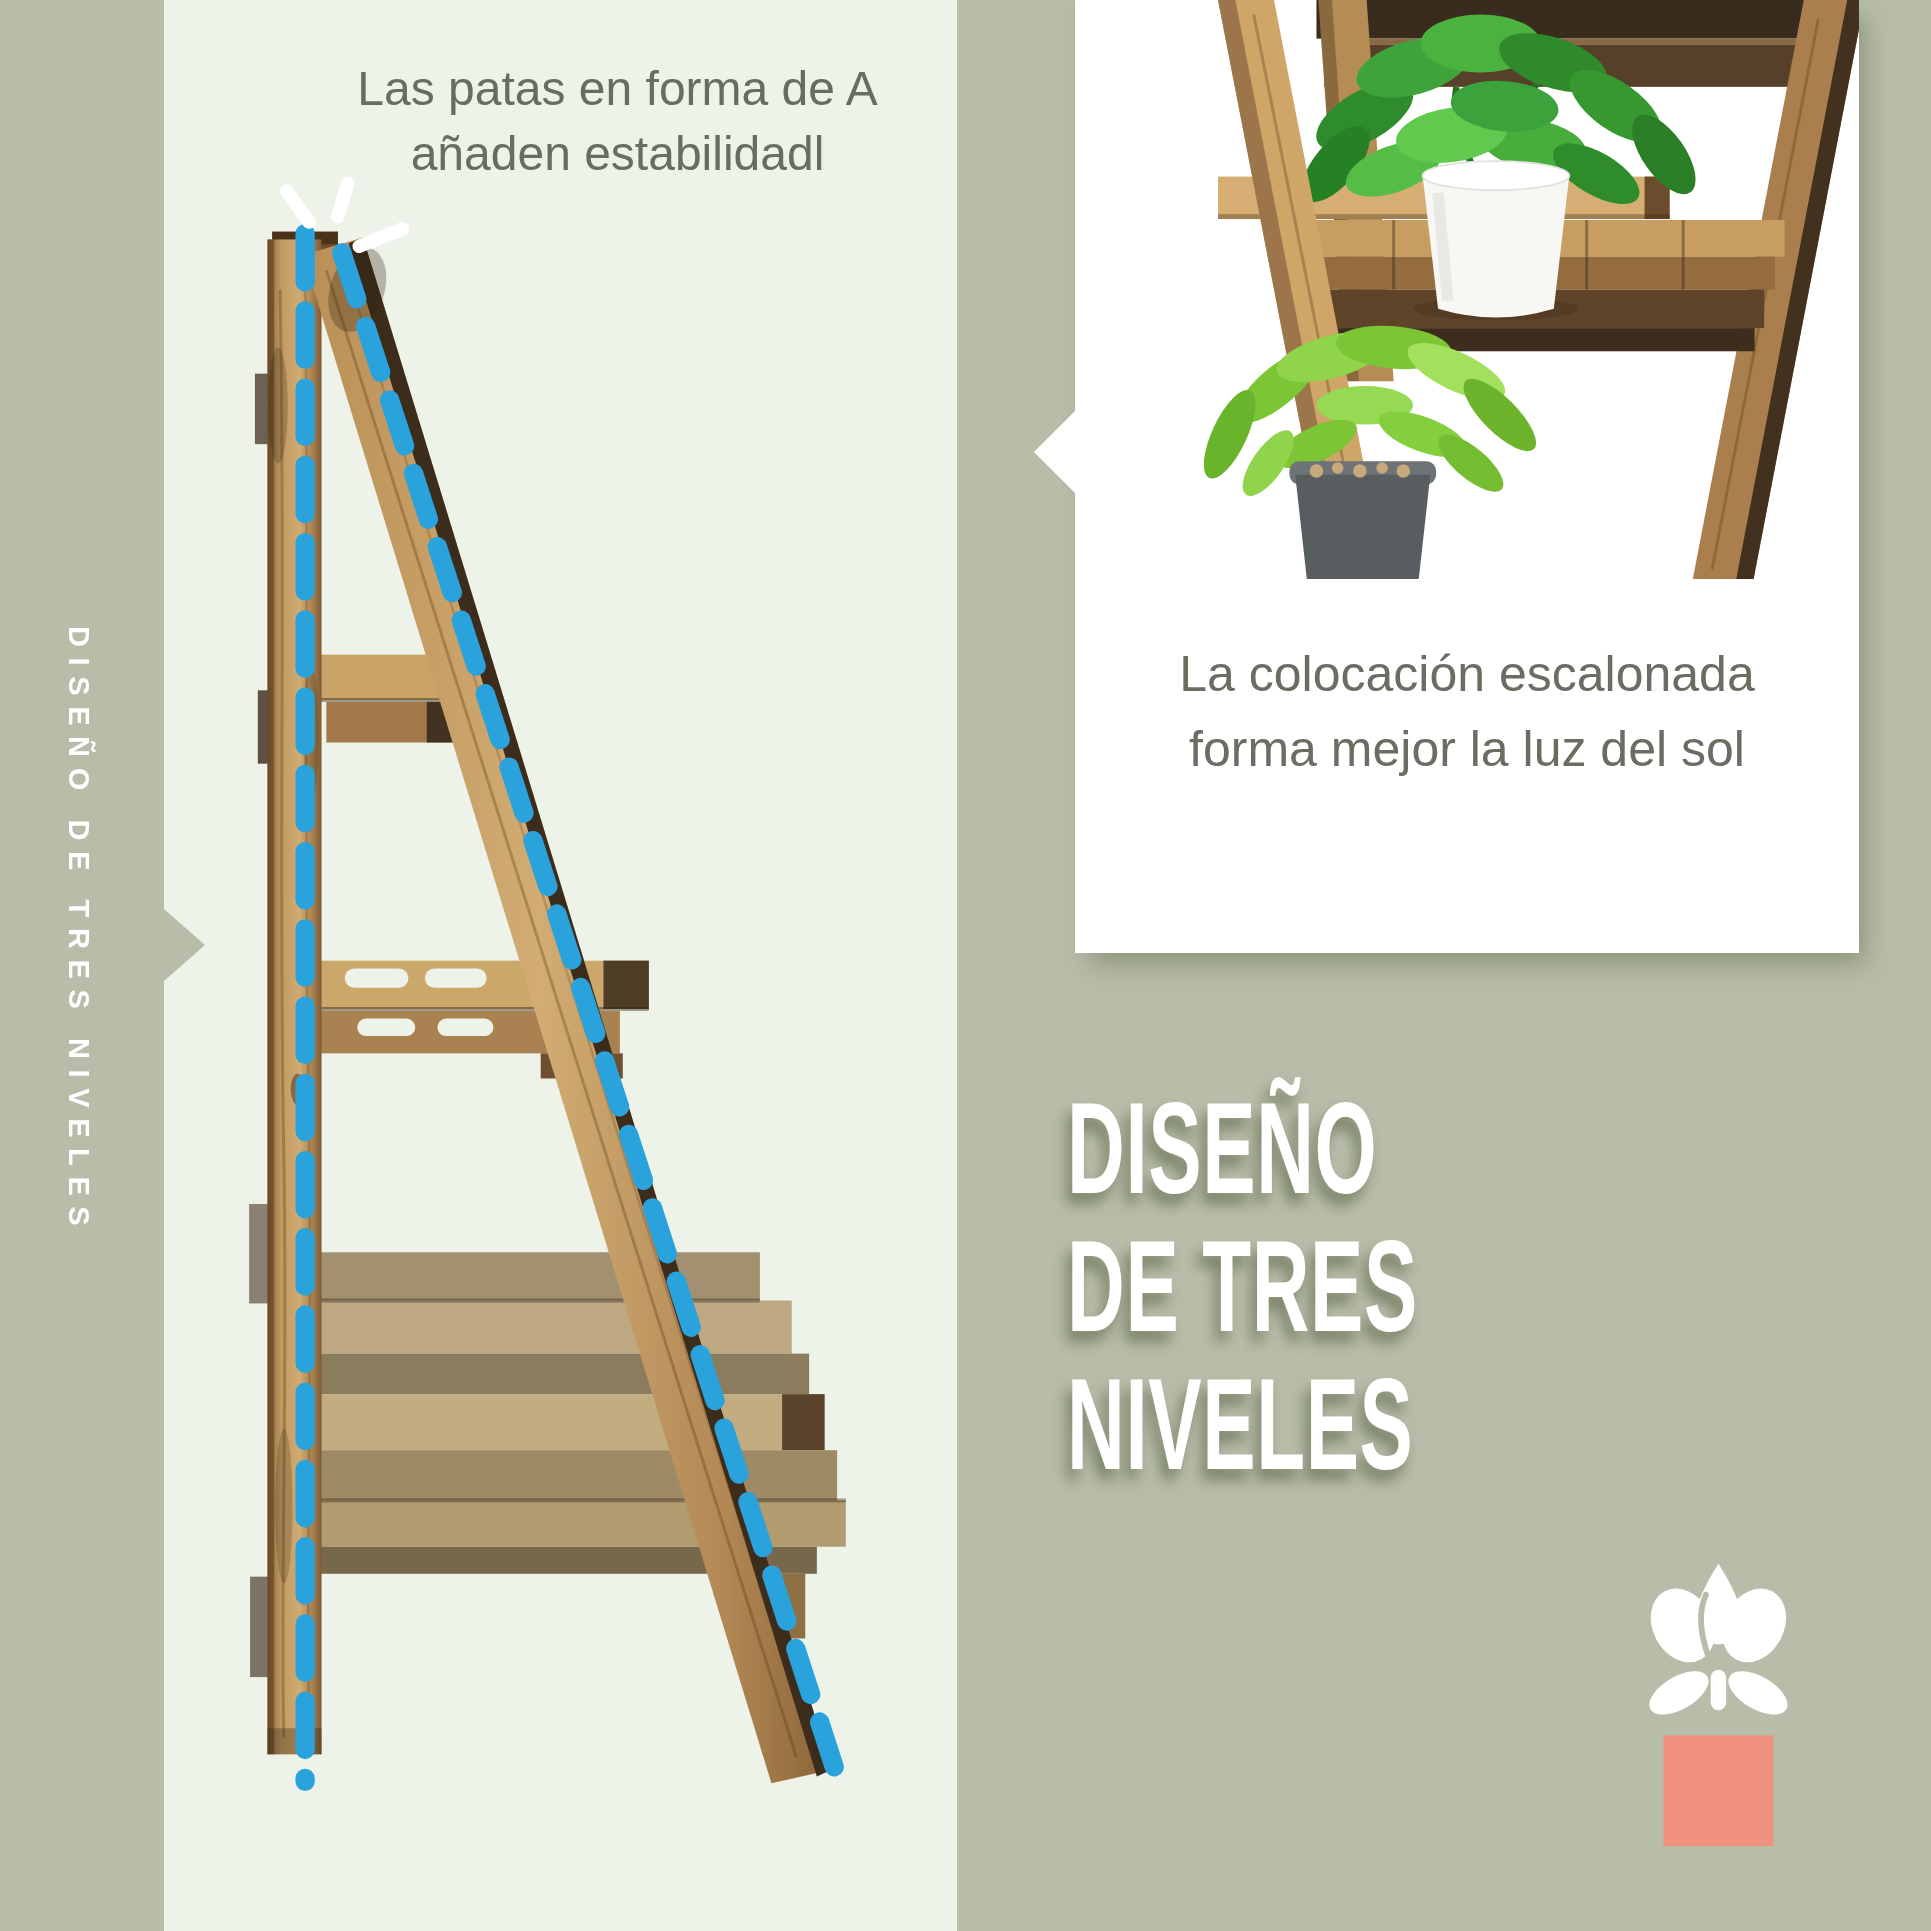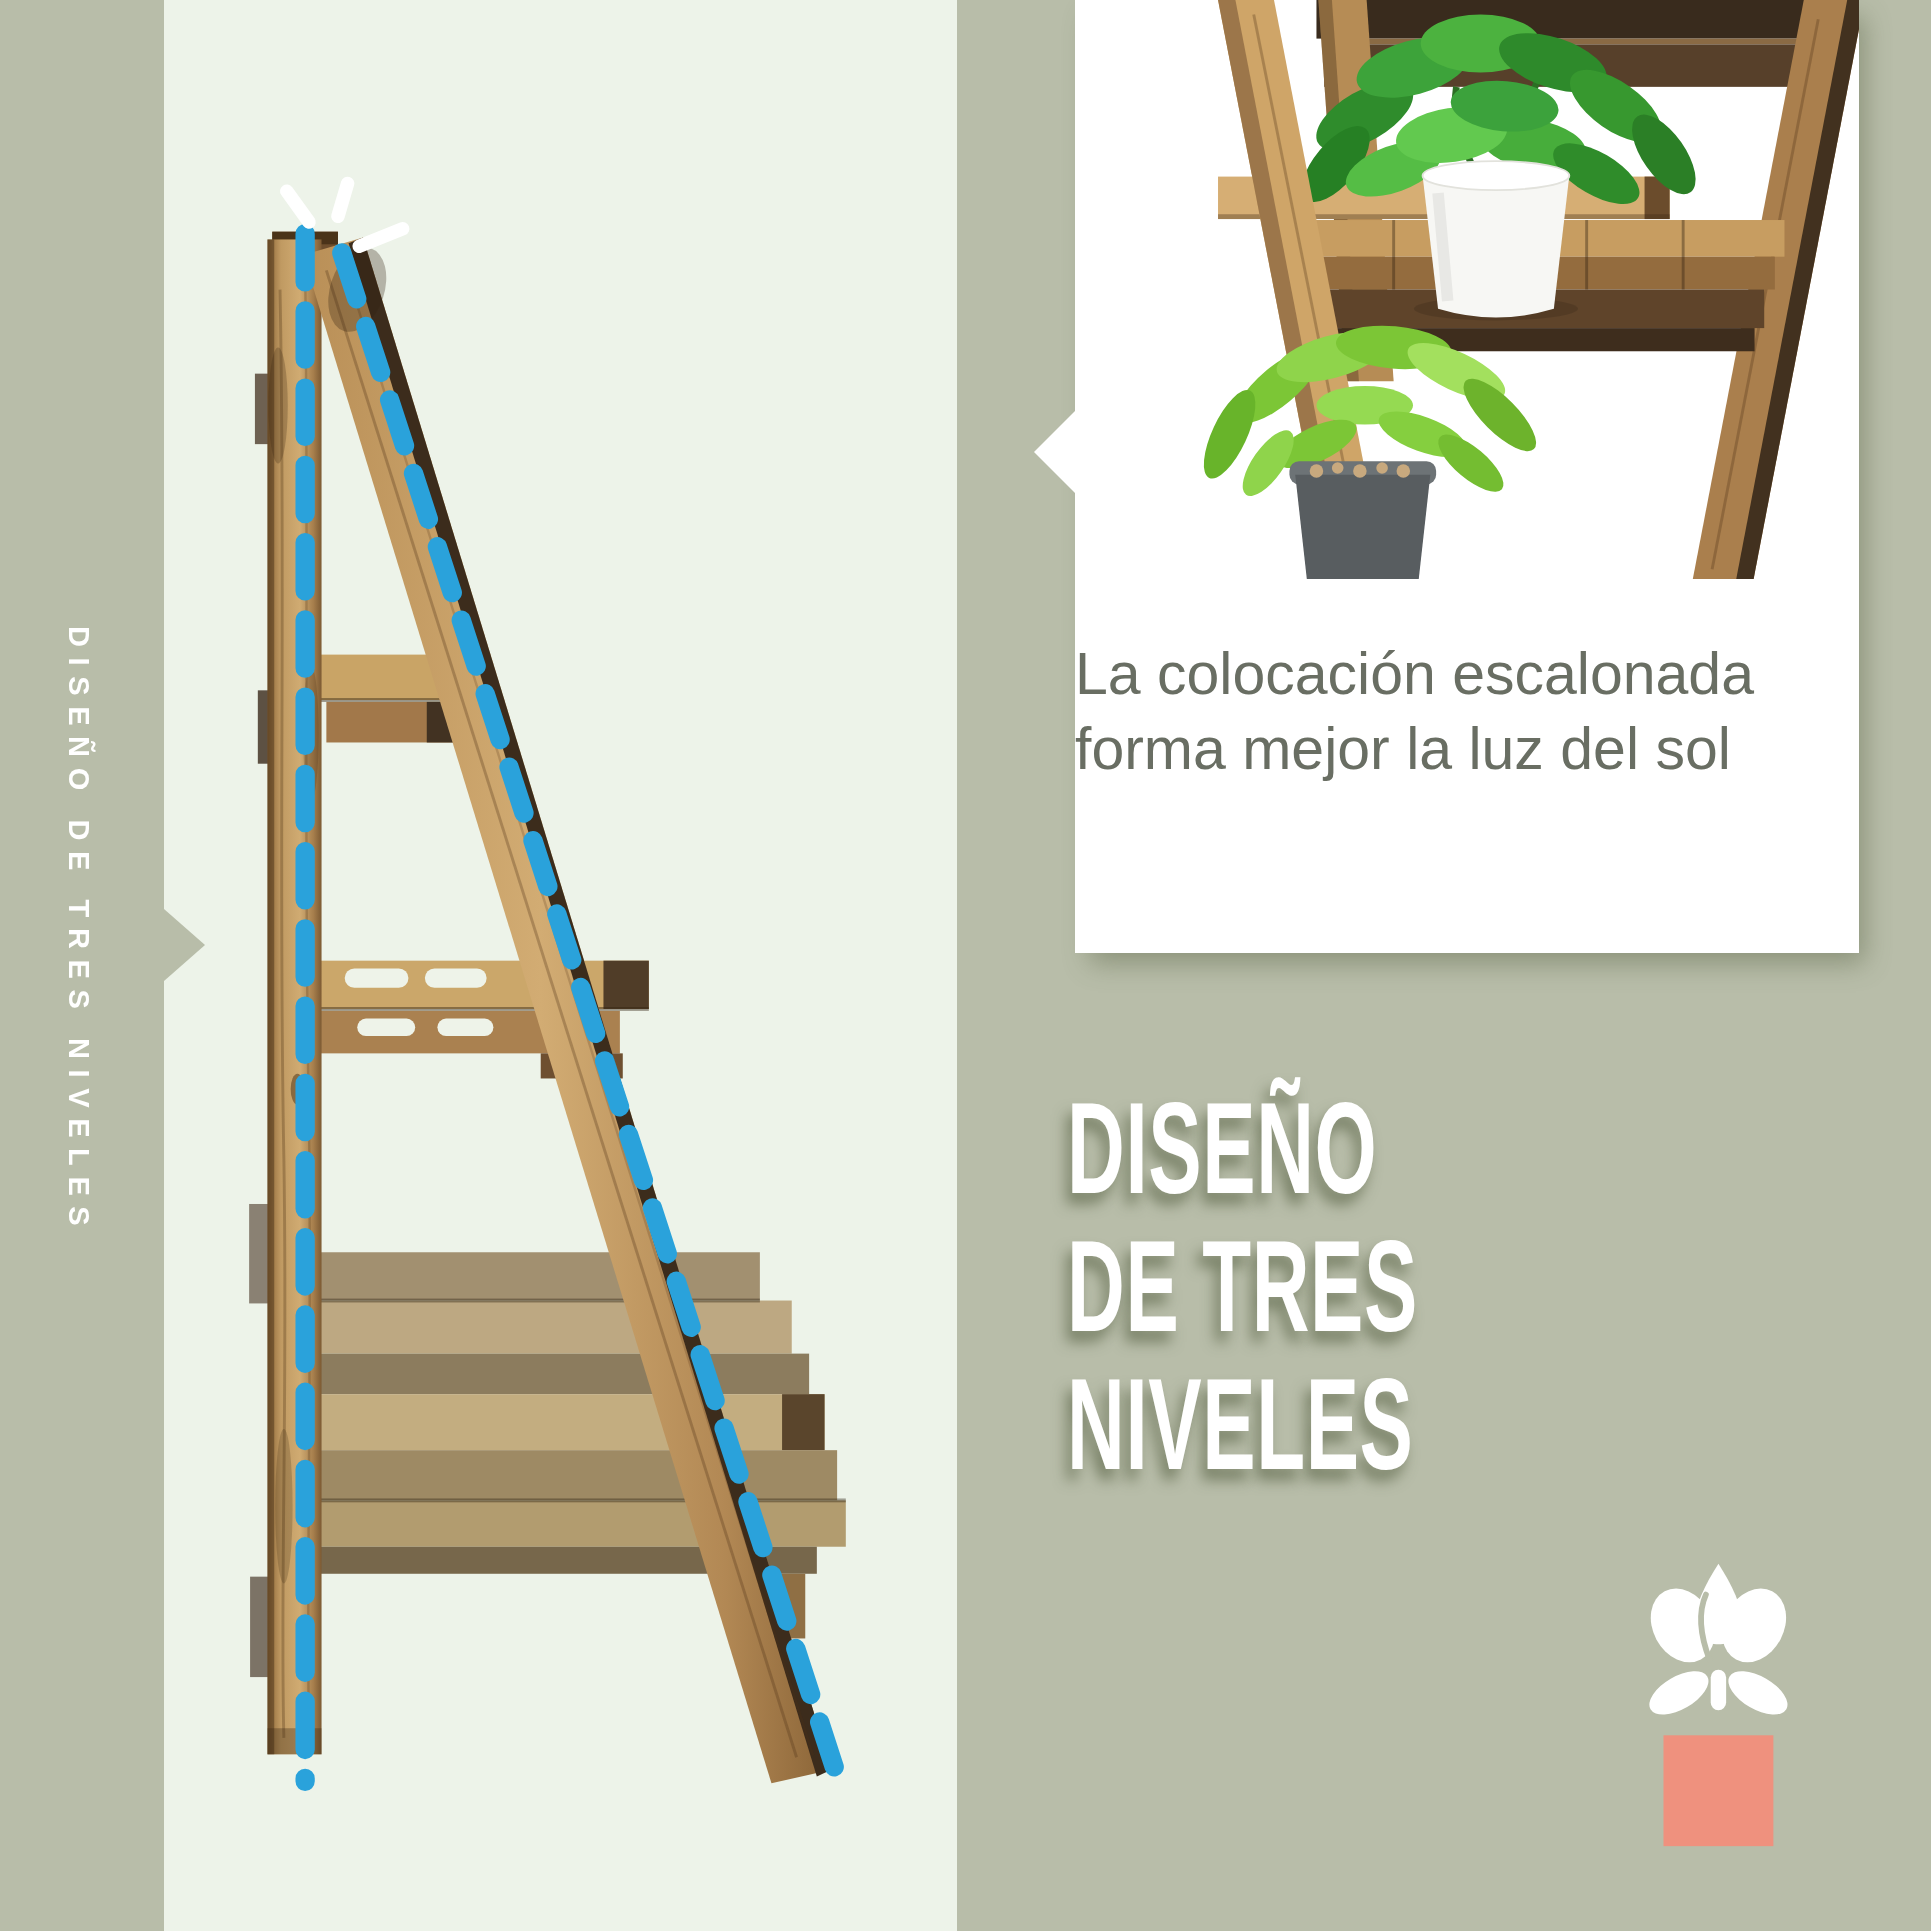--- a/index.html
+++ b/index.html
@@ -44,21 +44,21 @@
   }
   .card-arrow{
     position:absolute;left:-41px;top:411px;width:0;height:0;
     border-right:41px solid #ffffff;
     border-top:41px solid transparent;
     border-bottom:41px solid transparent;
   }
   .photo-illustration{position:absolute;left:0;top:0;}
   .card-text{
     position:absolute;left:0;top:637px;width:784px;
-    text-align:left;color:#696e63;font-size:59px;line-height:75px;
+    text-align:center;color:#696e63;font-size:50px;line-height:75px;
   }
   .card-text span{display:block;}
 
   
   .big-title{
     position:absolute;left:1067px;top:1079px;margin:0;
     color:#ffffff;font-size:129px;line-height:138px;font-weight:bold;
     letter-spacing:1px;
     transform:scaleX(0.62);transform-origin:left top;
     text-shadow:-8.7px 10.6px 17.4px rgba(70,80,50,0.55);
@@ -72,20 +72,24 @@
 </head>
 <body>
 
 <div class="canvas">
 
   <div class="vertical-label">DISEÑO DE TRES NIVELES</div>
 
   <section class="mint-panel">
     <div class="panel-arrow"></div>
 
+    <div class="caption">
+      <span>Las patas en forma de A</span>
+      <span>añaden estabilidadl</span>
+    </div>
 
     <svg class="ladder-svg" width="793" height="1931" viewBox="0 0 821 2000">
       <defs>
         <linearGradient id="legGrad" x1="0" y1="0" x2="1" y2="0">
           <stop offset="0" stop-color="#8a6437"></stop>
           <stop offset="0.25" stop-color="#c09a62"></stop>
           <stop offset="0.6" stop-color="#d0ab72"></stop>
           <stop offset="0.85" stop-color="#a67e4c"></stop>
           <stop offset="1" stop-color="#7c5a33"></stop>
         </linearGradient>

